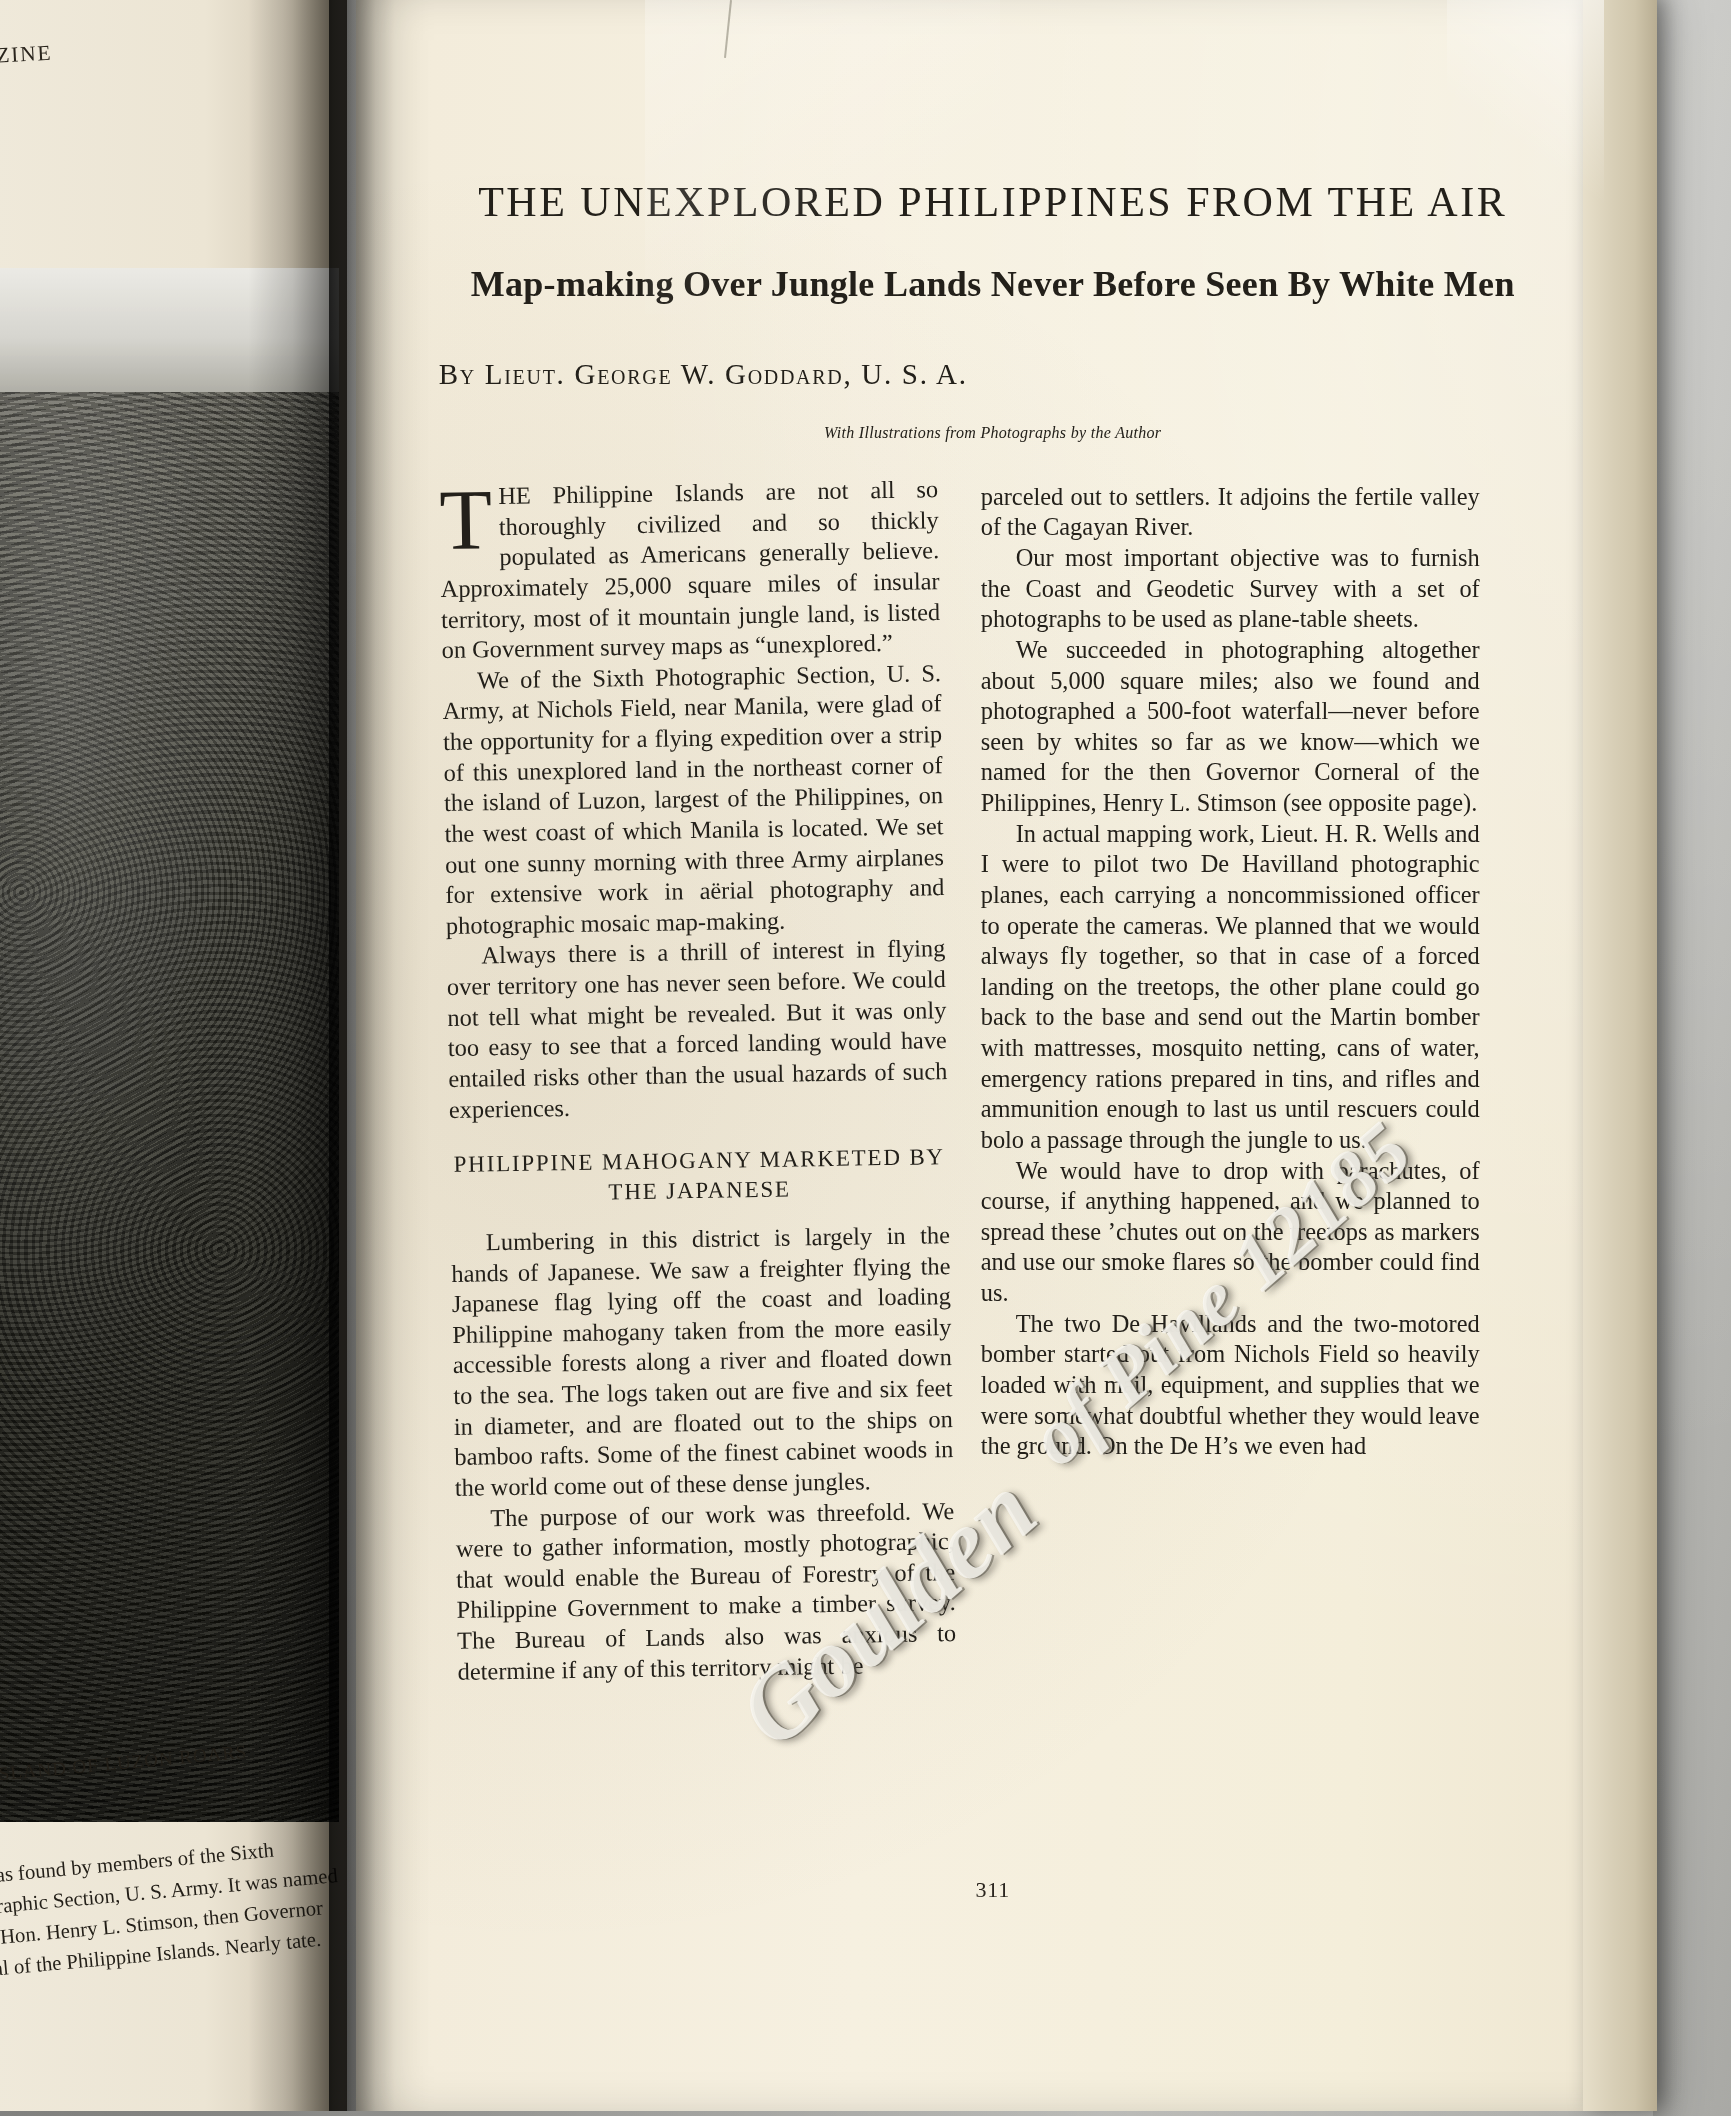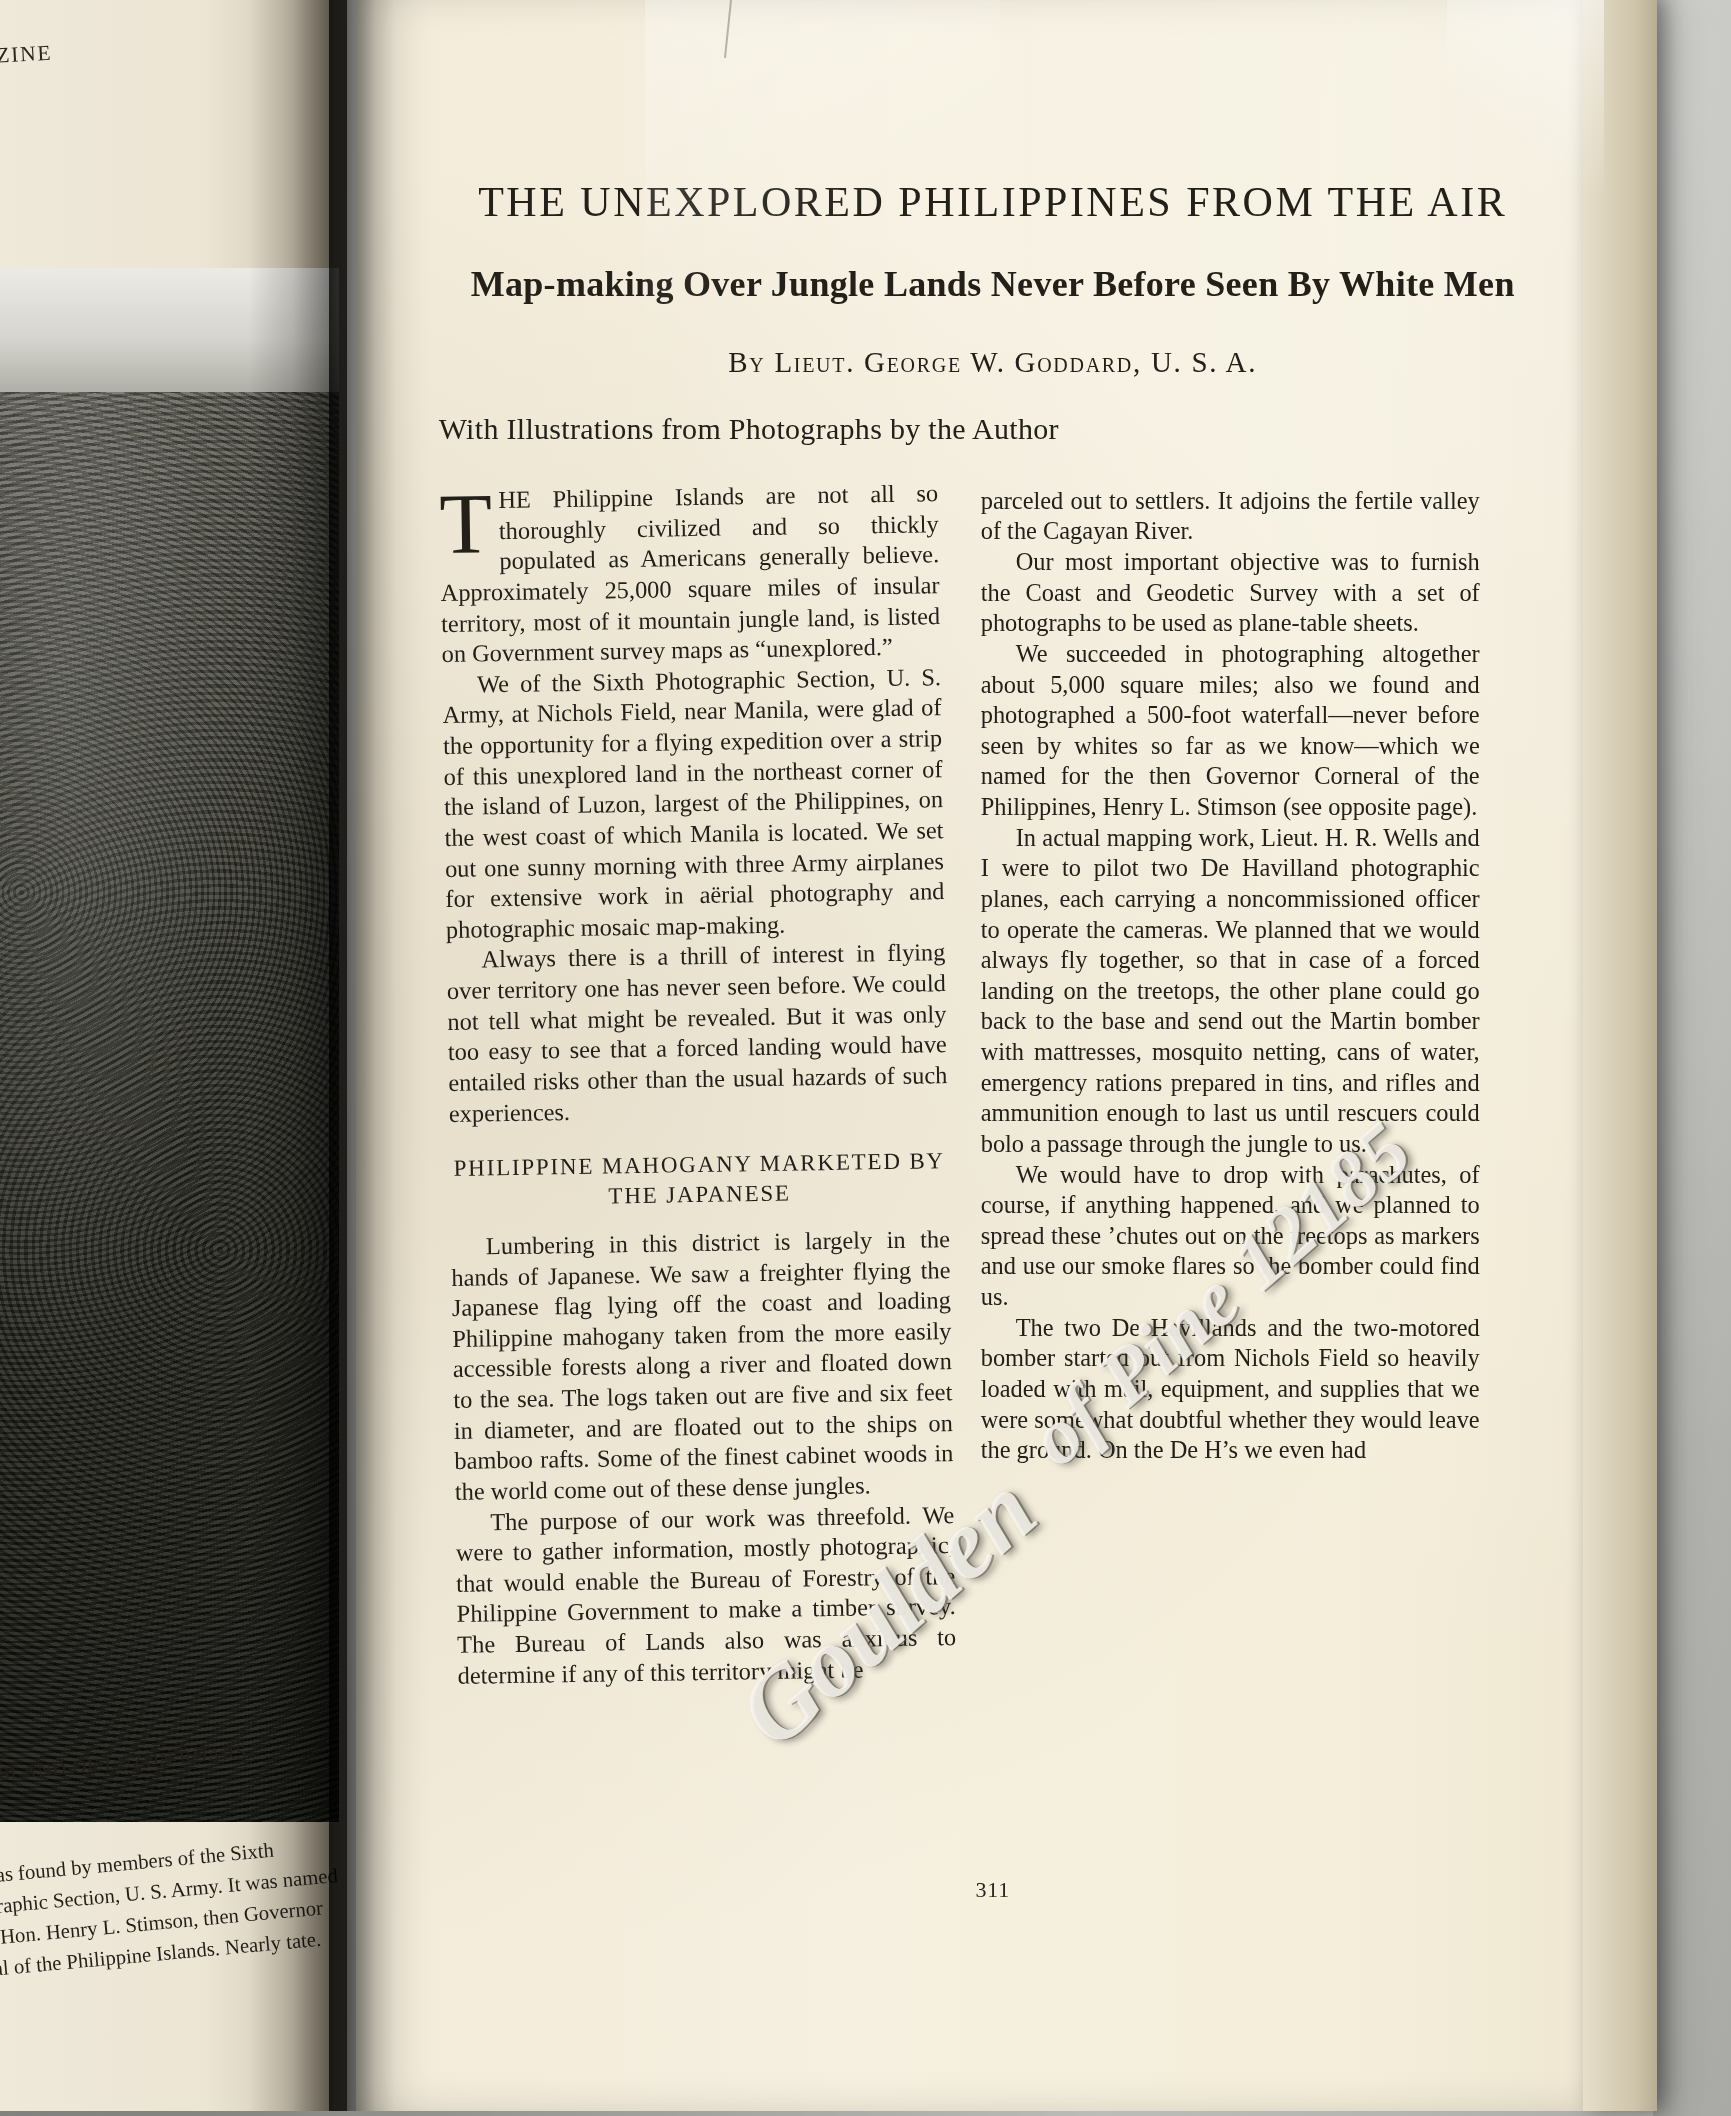--- a/index.html
+++ b/index.html
@@ -182,29 +182,30 @@
     font-weight: 400;
   }
   .subtitle {
     text-align: center;
     font-size: 36px;
     line-height: 1.2;
     margin-top: 35px;
     letter-spacing: 0.3px;
   }
   .byline {
-    text-align: center;
+    text-align: left;
     font-variant: small-caps;
     letter-spacing: 1.7px;
     font-size: 29px;
-    margin-top: 40px;
+    margin-top: 52px;
   }
   .credit {
-    text-align: left;
-    font-size: 30px;
+    text-align: center;
+    font-style: italic;
+    font-size: 16px;
     margin-top: 33px;
     letter-spacing: 0.3px;
   }
 
   .cols {
     margin-top: 40px;
     display: flex;
     gap: 43px;
   }
   .col {

